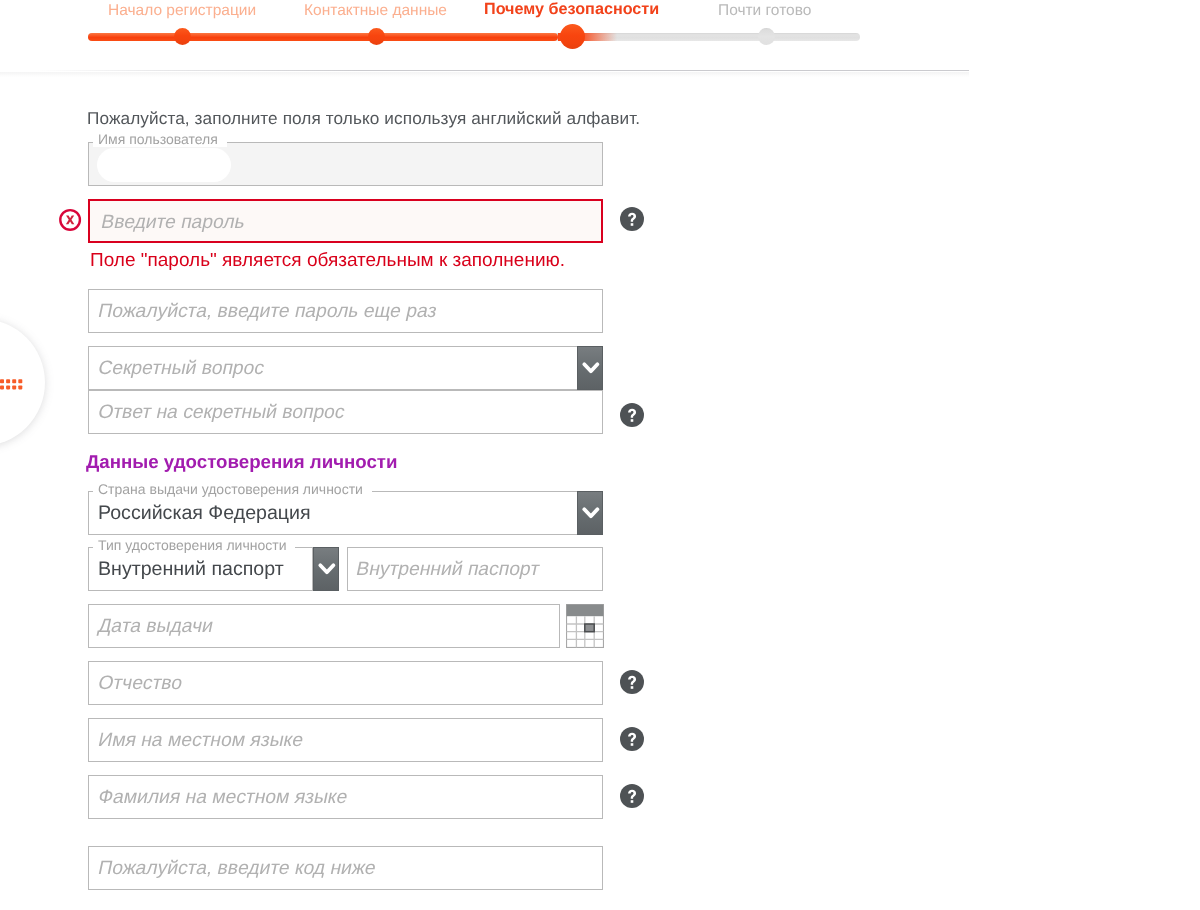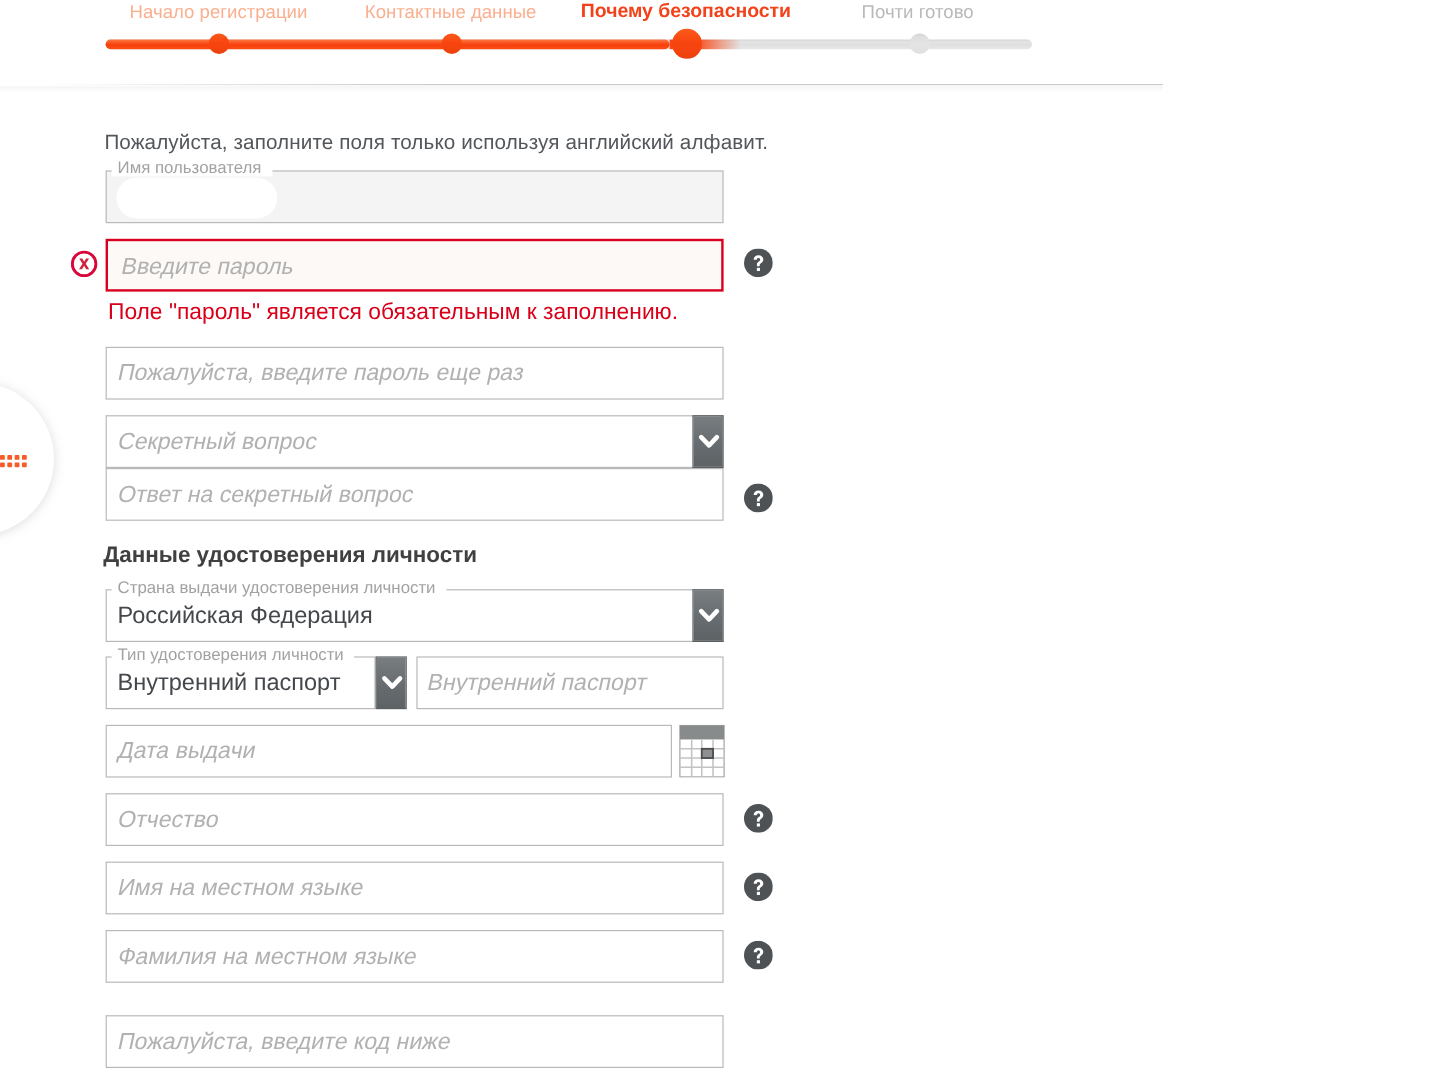--- a/index.html
+++ b/index.html
@@ -42,21 +42,21 @@
   .helpicon{position:absolute;width:24px;height:24px;}
 
   .selbtn{position:absolute;box-sizing:border-box;
           background:linear-gradient(180deg,#787d80 0%,#666c6f 55%,#5d6265 100%);border:1px solid #5a5f62;}
 
   .tooltip{position:absolute;background:#77797b;border:1px solid #6d6f71;border-radius:9px;color:#fff;font-weight:bold;font-size:16.5px;line-height:22.3px;box-sizing:border-box;}
   .tooltip .arrow{position:absolute;left:-12px;width:0;height:0;
     border-top:11px solid transparent;border-bottom:11px solid transparent;border-right:12px solid #77797b;}
 
   .errtext{position:absolute;color:#d9001a;font-size:19px;white-space:nowrap;}
-  .sect-title{position:absolute;font-size:18.7px;font-weight:bold;color:#404040;}
+  .sect-title{position:absolute;font-size:18.7px;font-weight:bold;color:#a21caf;}
   .whylink{position:absolute;color:#f2421a;font-weight:bold;font-size:18.95px;text-decoration:underline;white-space:nowrap;}
 
   .chatcircle{position:absolute;border-radius:50%;background:#fff;box-shadow:0 1px 9px rgba(120,120,125,0.26);}
   .erricon{position:absolute;}
   .calicon{position:absolute;}
   .mask{position:absolute;background:#fff;}
 </style>
 </head>
 <body>
 

